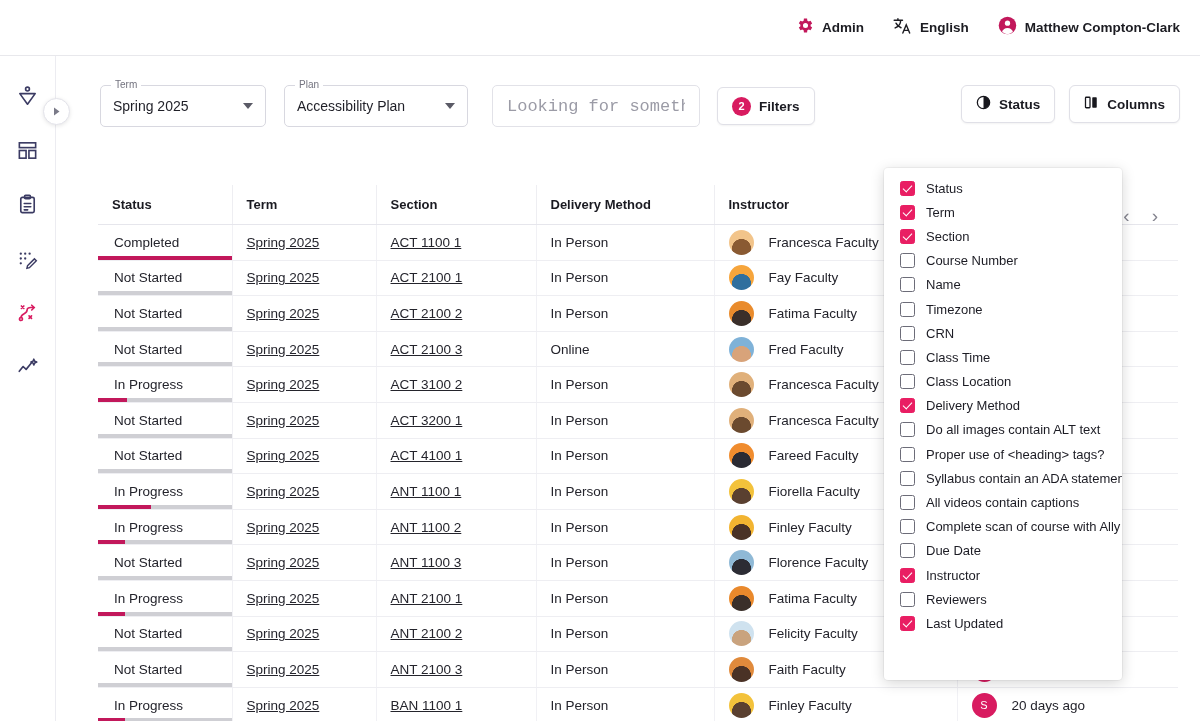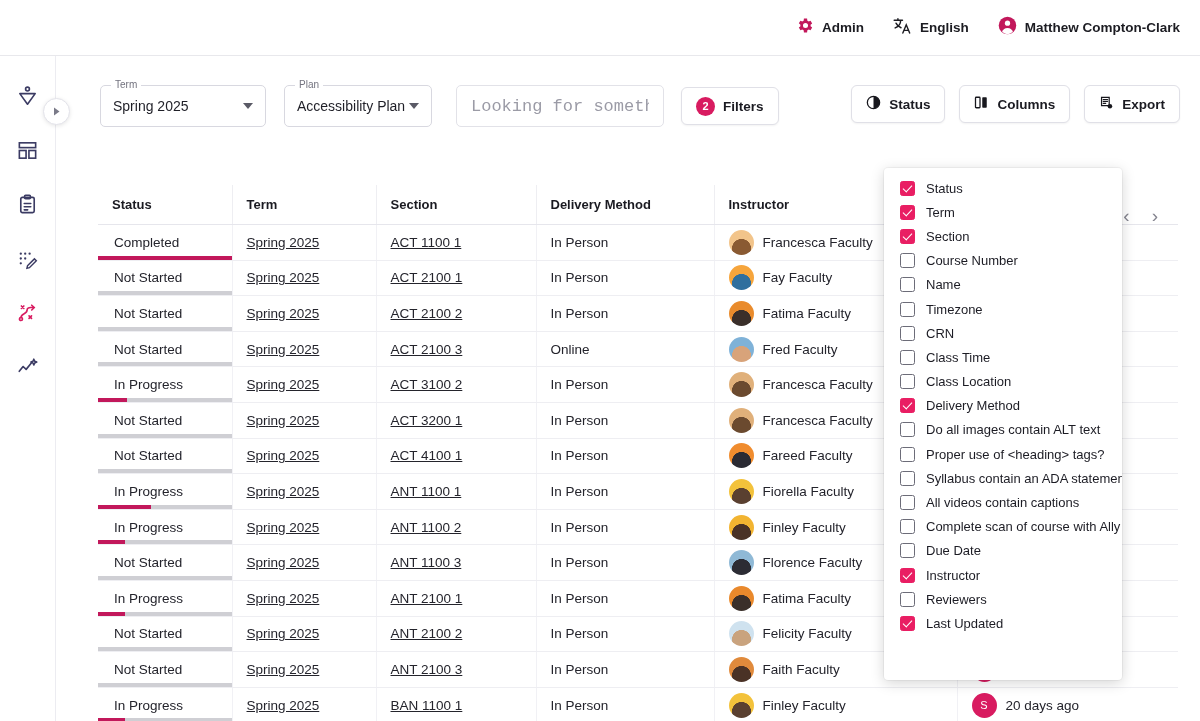--- a/index.html
+++ b/index.html
@@ -99,21 +99,21 @@
   .c-status { width: 134px; }
   .c-term { width: 144px; }
   .c-section { width: 160px; }
   .c-delivery { width: 178px; }
   .c-instr { width: 243px; }
   .c-updated { width: 221px; }
   td.status-cell { padding-left: 16px; }
   .pbar { position: absolute; left: 0; bottom: 0; width: 100%; height: 4px; background: #cfcfd4; }
   .pbar > i { display: block; height: 100%; background: #c2185b; }
   .link { color: #24242c; text-decoration: underline; cursor: pointer; }
-  .instr { display: flex; align-items: center; gap: 9px; white-space: nowrap; overflow: hidden; }
+  .instr { display: flex; align-items: center; gap: 15px; white-space: nowrap; overflow: hidden; }
   .avatar { width: 25px; height: 25px; border-radius: 50%; flex: 0 0 25px; position: relative; overflow: hidden; }
   .av-s {
     width: 25px; height: 25px; border-radius: 50%; background: #d81b60; color: #fff;
     font-size: 11px; display: flex; align-items: center; justify-content: center; flex: 0 0 25px;
   }
 
   
   .dropdown {
     position: absolute; left: 828px; top: 112px; width: 238px; height: 512px;
     background: #fff; border-radius: 4px; box-shadow: 0 3px 14px rgba(0,0,0,.17), 0 0 0 1px rgba(0,0,0,.04);
@@ -240,21 +240,21 @@
   </div>
 
   <div class="content">
 
     <div class="toolbar">
       <div class="field" style="width:166px;margin-right:18px;">
         <span class="field-label">Term</span>
         <span class="field-value">Spring 2025</span>
         <span class="caret"></span>
       </div>
-      <div class="field" style="width:148px;margin-right:24px;">
+      <div class="field" style="width:184px;margin-right:24px;">
         <span class="field-label">Plan</span>
         <span class="field-value">Accessibility Plan</span>
         <span class="caret"></span>
       </div>
       <div class="search-box" style="margin-right:17px;">
         <input type="text" placeholder="Looking for something..." style="">
       </div>
       <button class="btn">
         <span class="badge">2</span>
         <span>Filters</span>
@@ -272,30 +272,20 @@
         <span>Status</span>
       </button>
       <button class="btn">
         <span>
           <svg width="15" height="15" viewBox="0 0 20 20">
               <rect x="2" y="3" width="6" height="14" rx="1" fill="none" stroke="#17171d" stroke-width="1.7"></rect>
               <rect x="11" y="3" width="6" height="14" rx="1" fill="#17171d"></rect>
             </svg>
         </span>
         <span>Columns</span>
-      </button>
-      <button class="btn">
-        <span>
-          <svg width="15" height="16" viewBox="0 0 20 20" fill="none" stroke="#17171d" stroke-width="1.6" stroke-linecap="round">
-            <path d="M3.4 2.6h10.2v10.8H3.4z"></path>
-              <path d="M5.6 5.6h5.8M5.6 8h5.8M5.6 10.4h3.4"></path>
-            <circle cx="14.6" cy="14.4" r="3" fill="#17171d" stroke="none"></circle>
-          </svg>
-        </span>
-        <span>Export</span>
       </button>
     </div>
 
     <div class="pager">
       <span class="pg-arrow">‹</span>
       <span class="pg-arrow">›</span>
     </div>
 
     <div class="table-wrap">
       <table>

